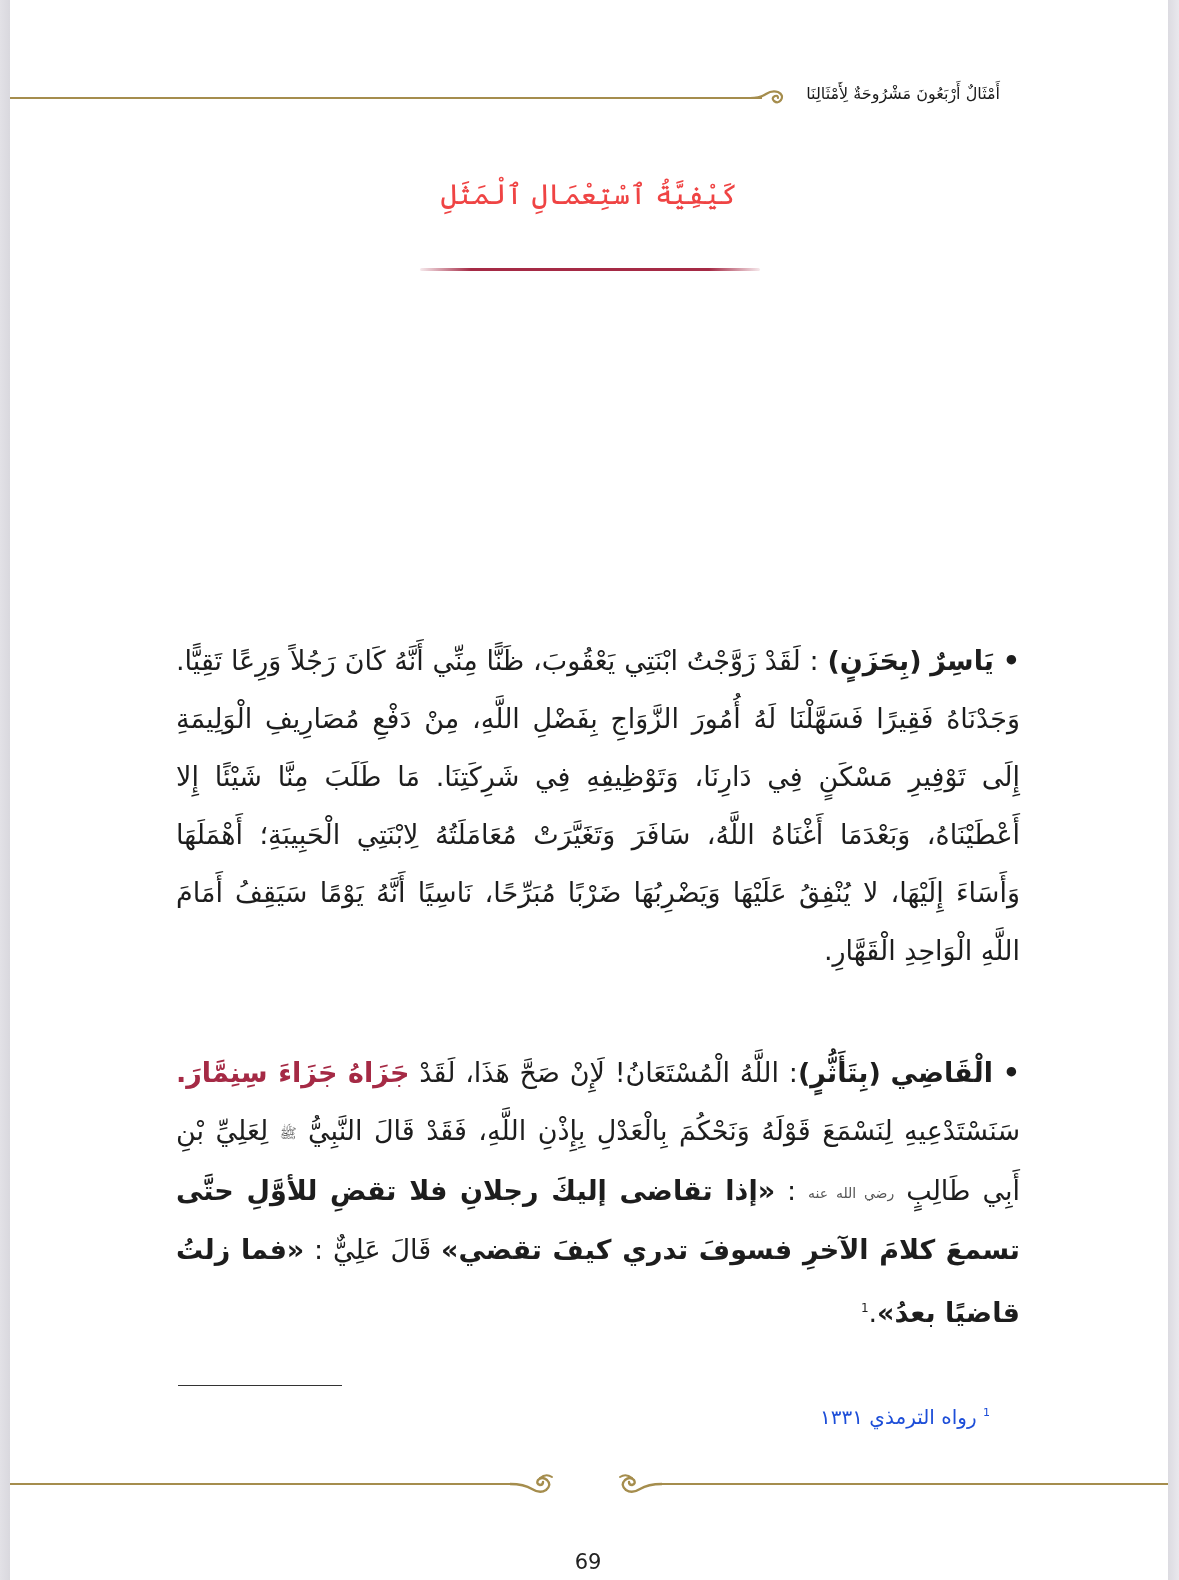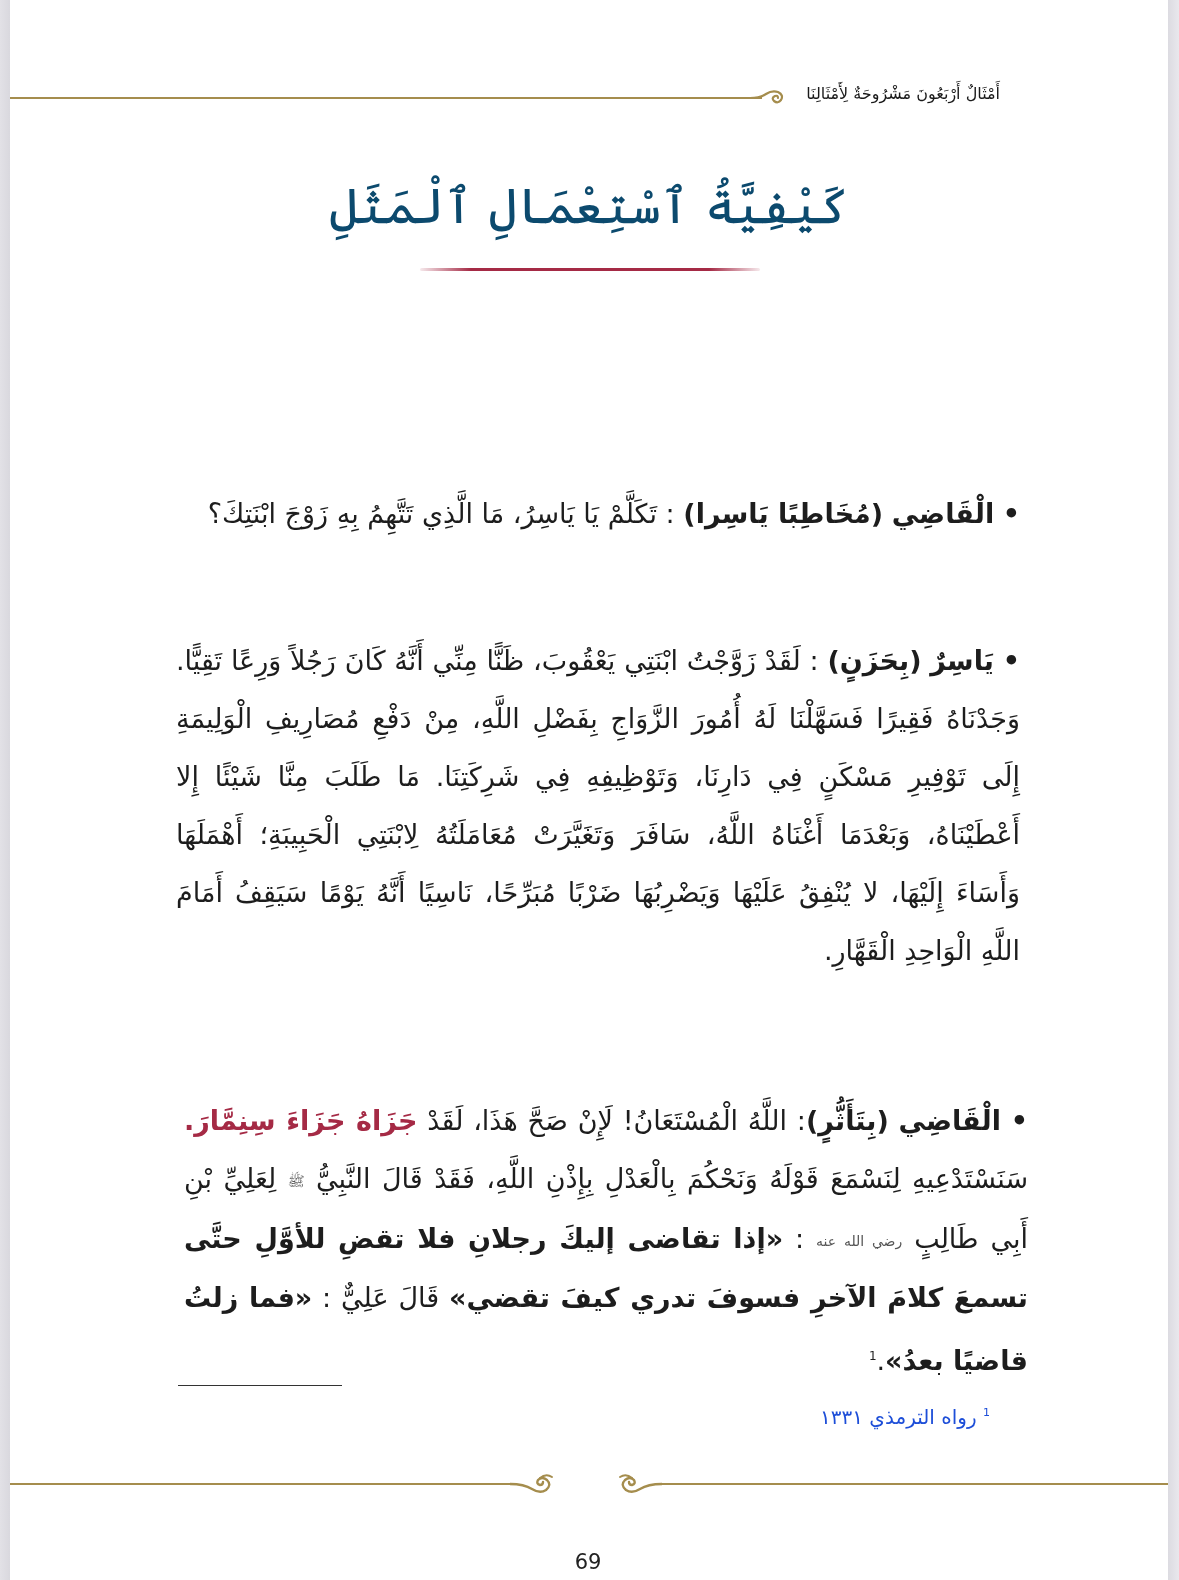--- a/index.html
+++ b/index.html
@@ -33,38 +33,38 @@
   .header-title {
     position: absolute; right: 168px; top: 84px;
     direction: rtl; font-size: 16px; color: #1a1a1a;
     font-family: "DejaVu Sans", sans-serif; white-space: nowrap;
   }
   
   .title {
     position: absolute; left: 0; right: 0; top: 178px;
     text-align: center; direction: rtl;
     font-family: "DejaVu Serif", serif;
-    font-size: 49px; color: #0c4a6e; font-weight: normal;
+    font-size: 28px; color: #ef4444; font-weight: normal;
   }
   .title-rule {
     position: absolute; left: 410px; top: 268px; width: 340px; height: 3px;
     background: linear-gradient(to right, rgba(165,42,69,0.1), #a52a45 15%, #a52a45 85%, rgba(165,42,69,0.1));
     border-radius: 2px;
   }
   
   .body {
     position: absolute; left: 166px; width: 844px;
     direction: rtl; text-align: justify; text-align-last: right;
     font-family: "DejaVu Sans", sans-serif;
     font-size: 27px; line-height: 58px; color: #1d1d1d;
   }
   .p1 { top: 295px; }
   .p2 { top: 485px; }
   .p3 { top: 632px; }
-  .p4 { top: 1092px; margin-left: 8px; }
+  .p4 { top: 1044px; }
   .bullet { font-weight: bold; }
   .speaker { font-weight: bold; }
   .aside { font-weight: bold; }
   .red { color: #a52a45; font-weight: bold; }
   .quote { font-weight: bold; }
   .honorific { font-size: 14px; color: #555; vertical-align: middle; }
   sup.fn { font-size: 12px; vertical-align: super; }
   
   .fn-rule {
     position: absolute; left: 168px; top: 1385px; width: 164px; height: 1px;
@@ -104,25 +104,20 @@
   <div class="header-line"></div>
   <svg class="header-swirl" viewBox="0 0 36 22">
     <path d="M0 12 Q10 12 16 8 Q22 4 28 6 Q34 9 31 14 Q28 18 24 15 Q21 12 25 10 Q28 9 28 12" fill="none" stroke="#a58d4d" stroke-width="2.2" stroke-linecap="round"></path>
   </svg>
   <div class="header-title">أَمْثَالٌ أَرْبَعُونَ مَشْرُوحَةٌ لِأَمْثَالِنَا</div>
 
   <div class="title">كَيْفِيَّةُ ٱسْتِعْمَالِ ٱلْمَثَلِ</div>
   <div class="title-rule"></div>
 
 
-  <div class="body p2">
-    <span class="bullet">•</span>
-    <span class="speaker">الْقَاضِي</span>
-    <span class="aside">(مُخَاطِبًا يَاسِرا)</span><span> : تَكَلَّمْ يَا يَاسِرُ، مَا الَّذِي تَتَّهِمُ بِهِ زَوْجَ ابْنَتِكَ؟</span>
-  </div>
 
   <div class="body p3">
     <span class="bullet">•</span>
     <span class="speaker">يَاسِرٌ</span>
     <span class="aside">(بِحَزَنٍ)</span><span> : لَقَدْ زَوَّجْتُ ابْنَتِي يَعْقُوبَ، ظَنًّا مِنِّي أَنَّهُ كَانَ رَجُلاً وَرِعًا تَقِيًّا. وَجَدْنَاهُ فَقِيرًا فَسَهَّلْنَا لَهُ أُمُورَ الزَّوَاجِ بِفَضْلِ اللَّهِ، مِنْ دَفْعِ مُصَارِيفِ الْوَلِيمَةِ إِلَى تَوْفِيرِ مَسْكَنٍ فِي دَارِنَا، وَتَوْظِيفِهِ فِي شَرِكَتِنَا. مَا طَلَبَ مِنَّا شَيْئًا إِلا أَعْطَيْنَاهُ، وَبَعْدَمَا أَغْنَاهُ اللَّهُ، سَافَرَ وَتَغَيَّرَتْ مُعَامَلَتُهُ لِابْنَتِي الْحَبِيبَةِ؛ أَهْمَلَهَا وَأَسَاءَ إِلَيْهَا، لا يُنْفِقُ عَلَيْهَا وَيَضْرِبُهَا ضَرْبًا مُبَرِّحًا، نَاسِيًا أَنَّهُ يَوْمًا سَيَقِفُ أَمَامَ اللَّهِ الْوَاحِدِ الْقَهَّارِ.</span>
   </div>
 
   <div class="body p4">
     <span class="bullet">•</span>
     <span class="speaker">الْقَاضِي</span>

